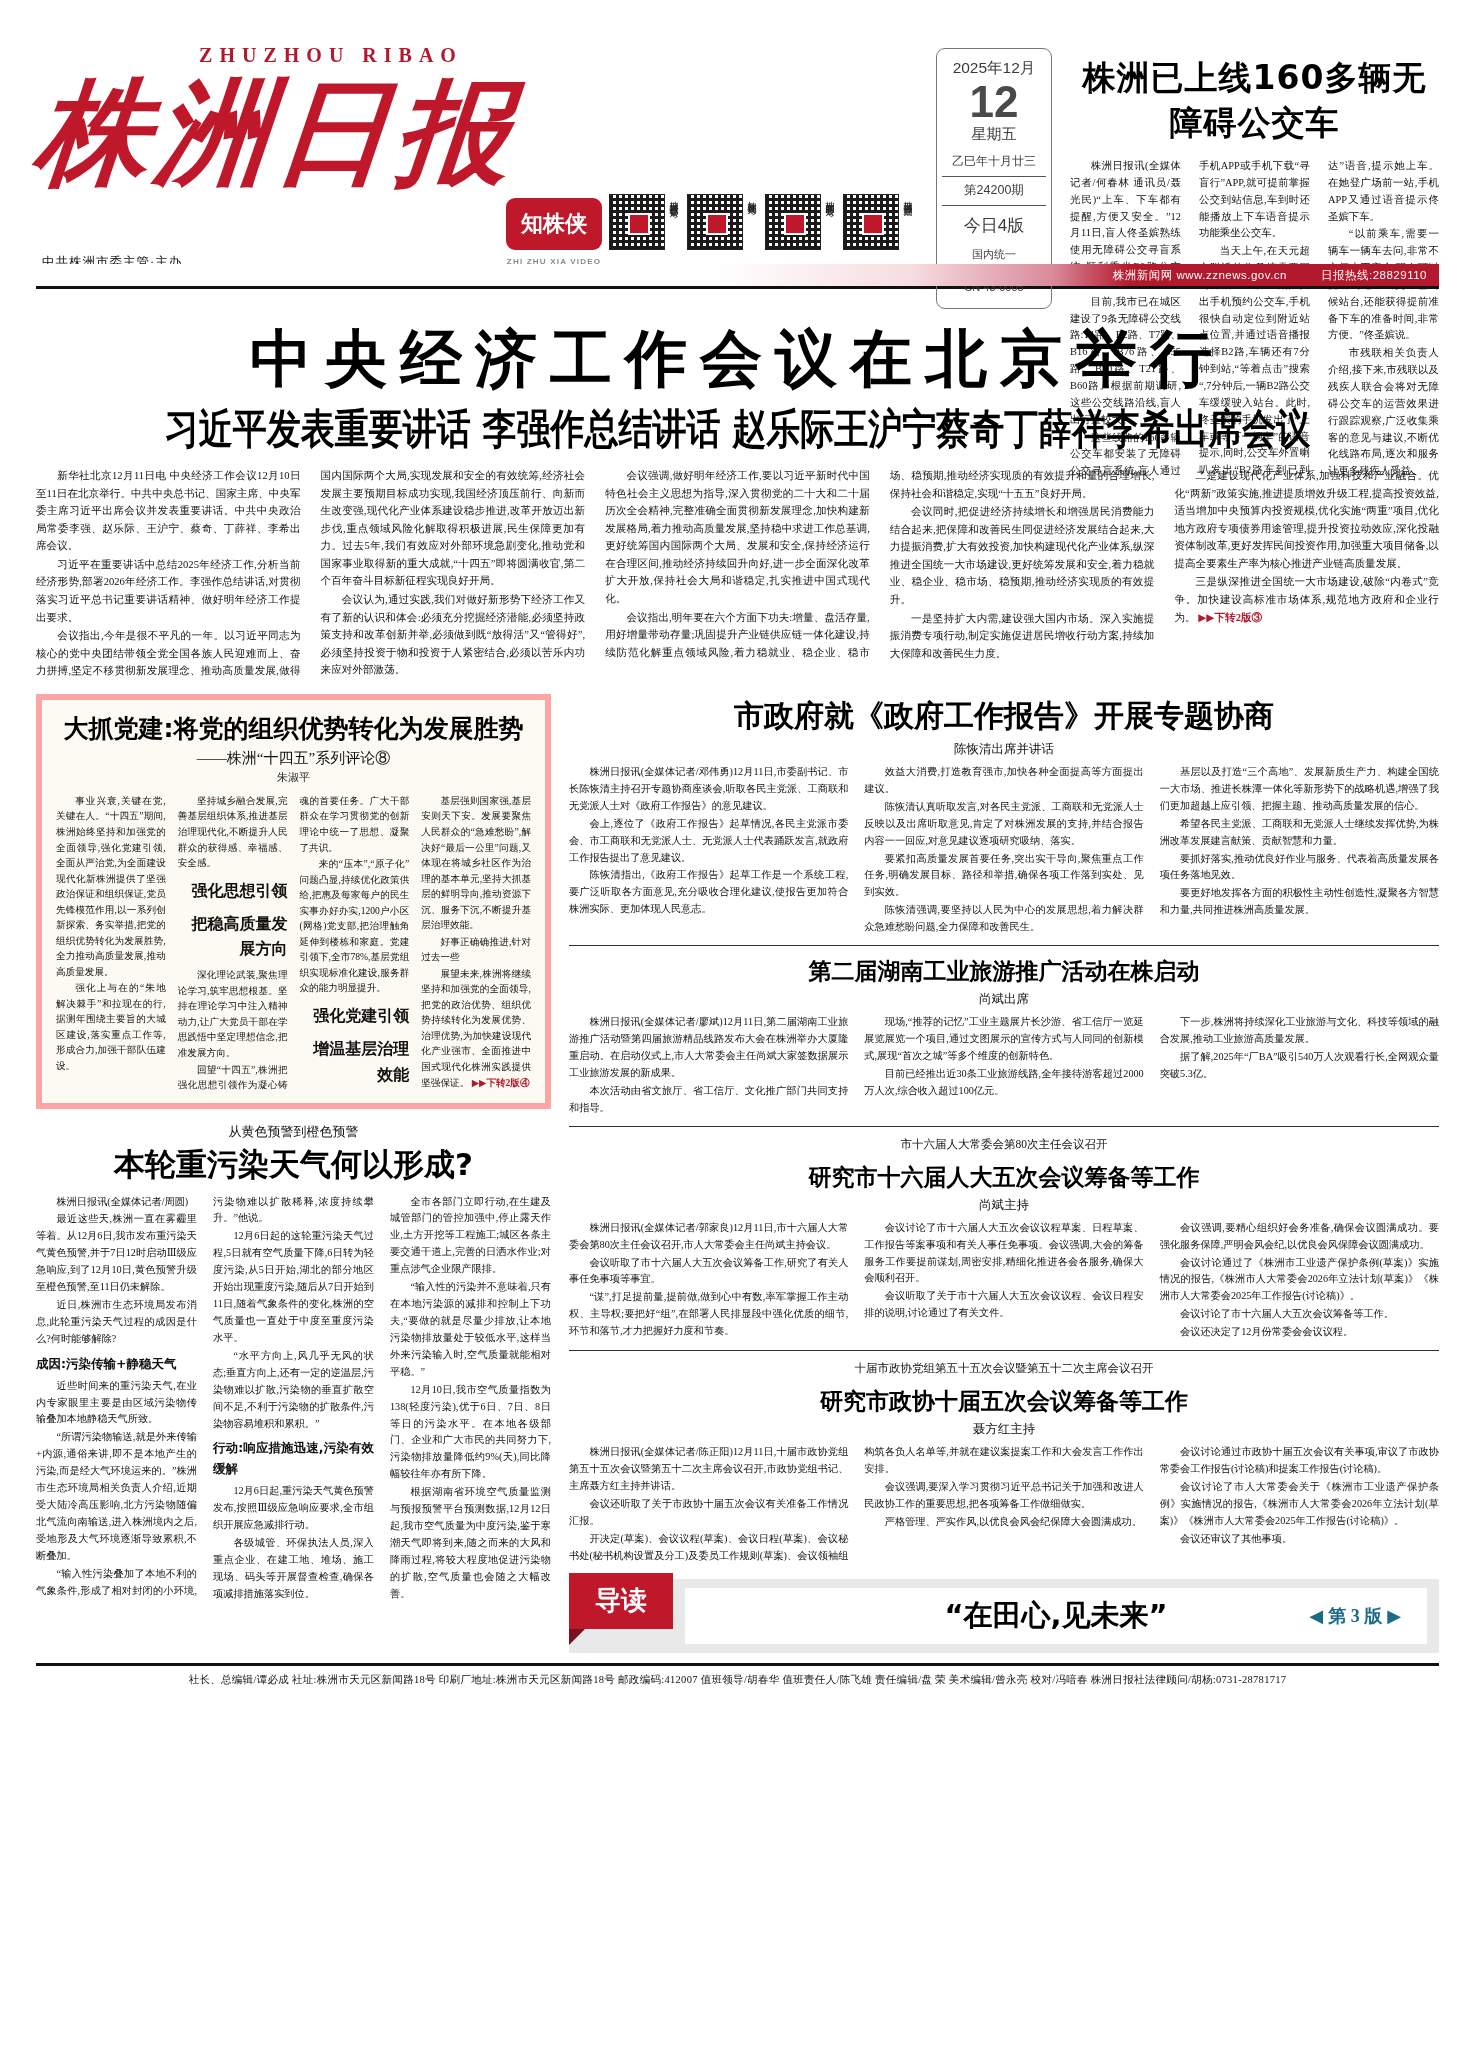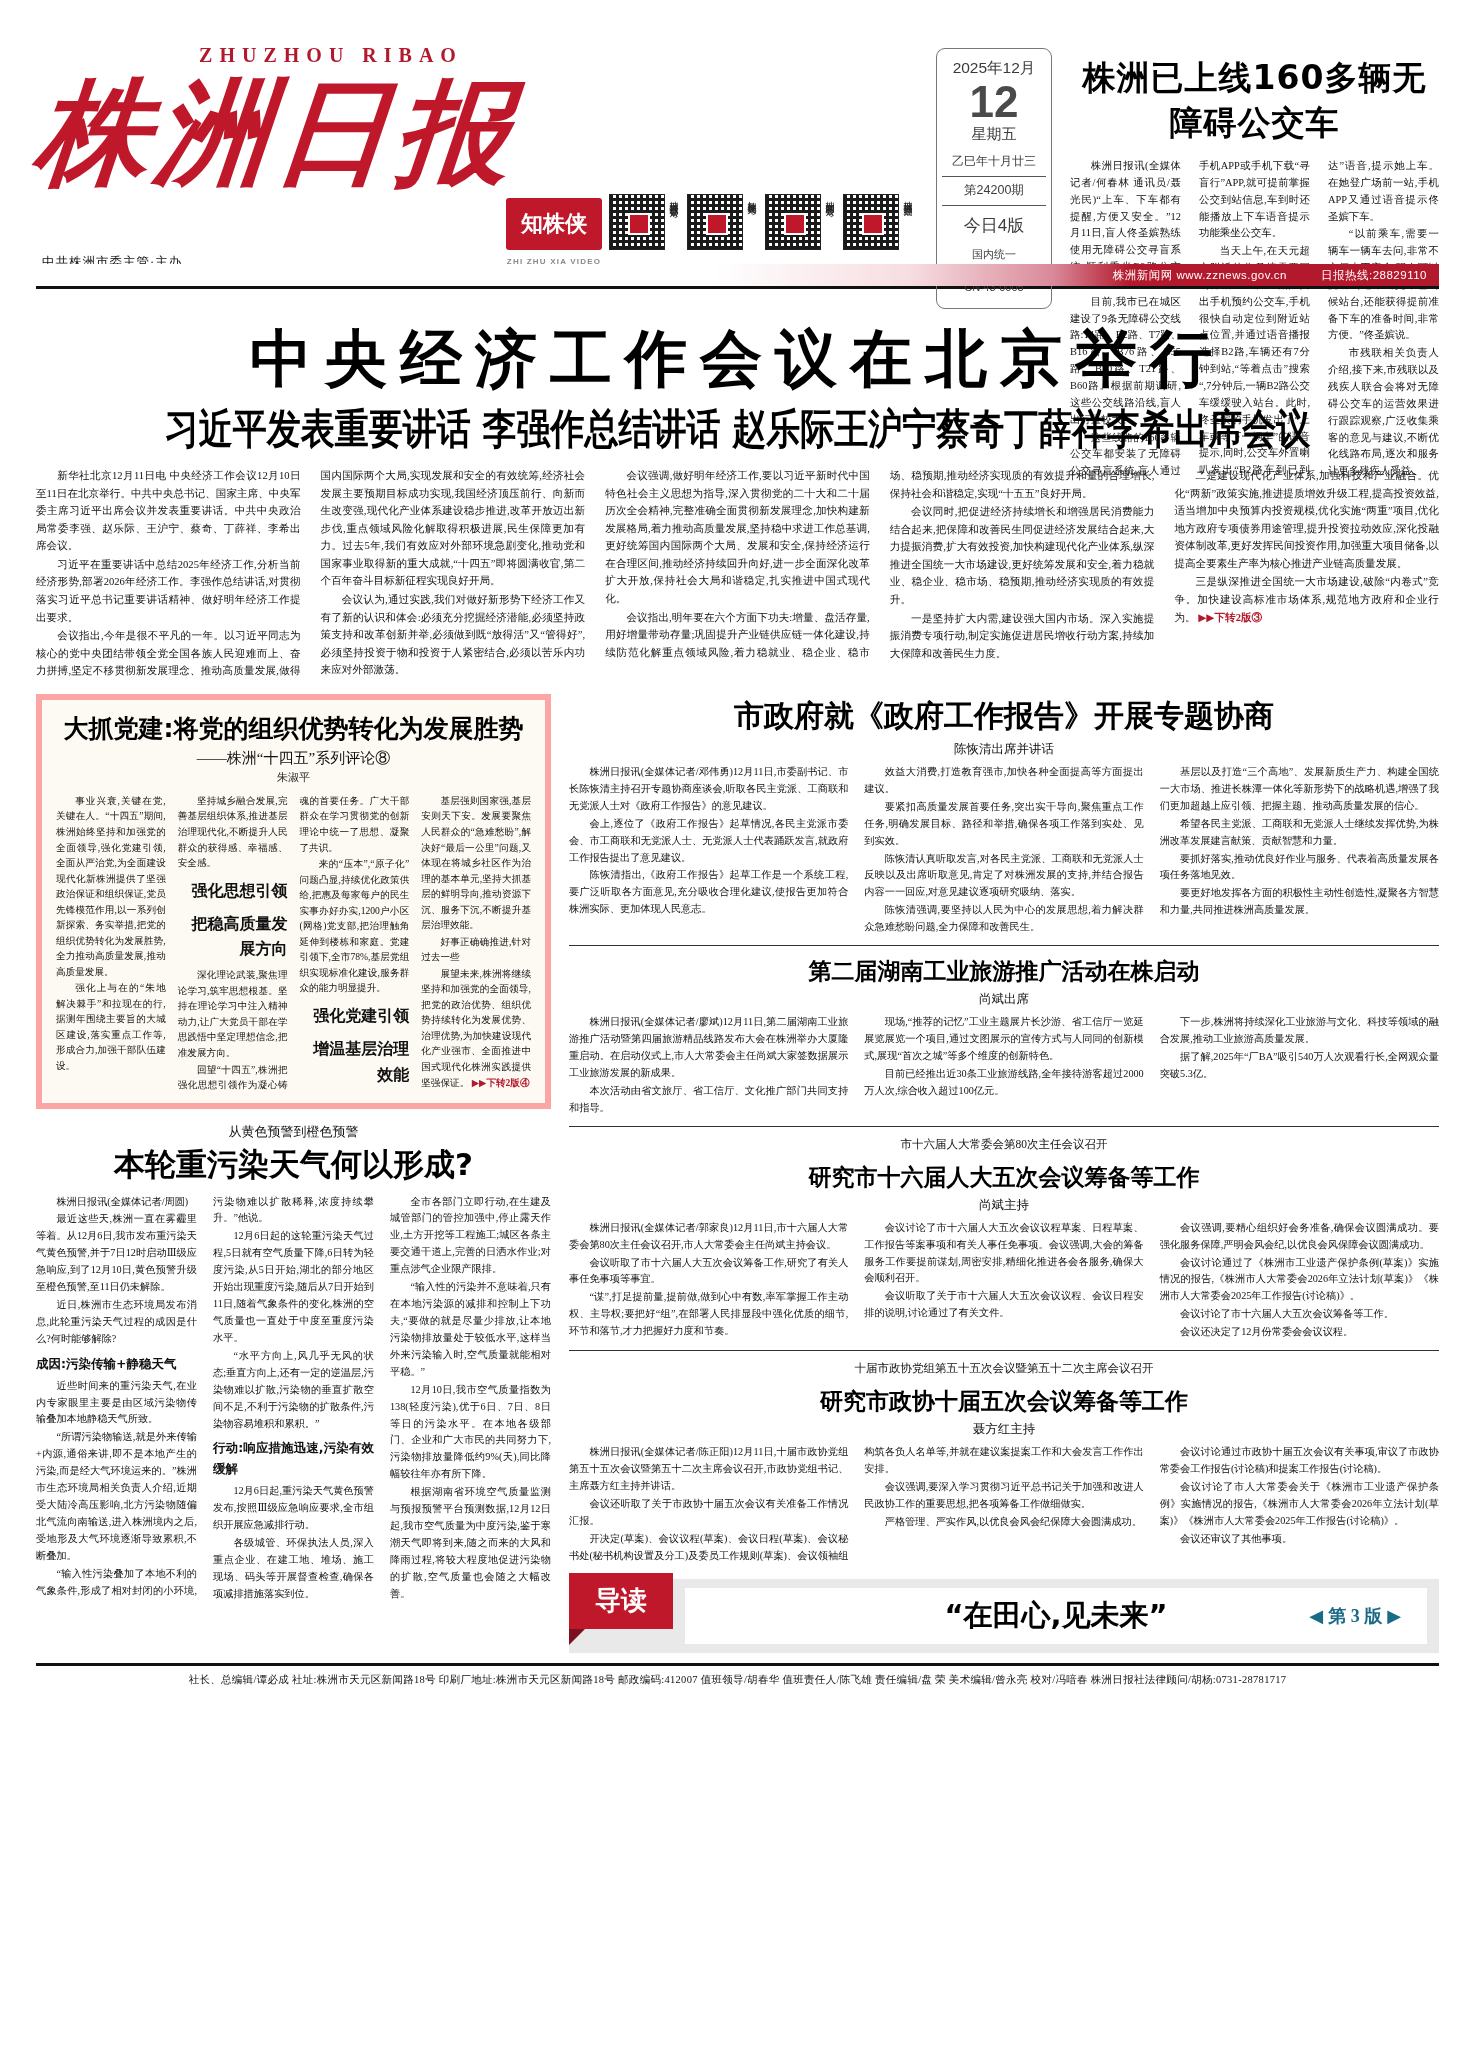--- a/index.html
+++ b/index.html
@@ -29,21 +29,21 @@
     letter-spacing:6px;
     margin-top:2px;
     white-space:nowrap;
     font-style:italic;
     transform:skewX(-5deg);
   }
   .mh-credits{position:absolute;left:6px;top:208px;font-size:12.5px;line-height:1.6;letter-spacing:1px;color:#111;}
 
   .mh-mid{width:430px;display:flex;align-items:flex-end;gap:7px;padding-top:150px;box-sizing:border-box;}
   .zzxsp{
-    background:#c0182b;color:#fff;width:96px;height:52px;border-radius:3px;
+    background:#c0182b;color:#fff;width:96px;height:52px;border-radius:9px;
     display:flex;align-items:center;justify-content:center;
     font-size:22px;font-weight:bold;letter-spacing:0px;position:relative;
   }
   .zzxsp .sub{position:absolute;bottom:-16px;left:0;width:96px;text-align:center;color:#8a8a8a;font-size:8px;letter-spacing:1.2px;font-family:"Liberation Sans",sans-serif;}
   .qr{width:56px;height:56px;position:relative;}
   .qr .code{width:56px;height:56px;
     background-image:
       repeating-linear-gradient(90deg,#1a1a1a 0 3px,transparent 3px 6px),
       repeating-linear-gradient(0deg,#1a1a1a 0 3px,transparent 3px 6px);
     background-size:6px 6px;background-color:#fff;border:1px solid #222;box-sizing:border-box;}
@@ -317,22 +317,22 @@
     <div class="col-right">
 
       <div>
         <div class="story-h1">市政府就《政府工作报告》开展专题协商</div>
         <div class="story-kicker">陈恢清出席并讲话</div>
         <div class="cols3">
           <p>株洲日报讯(全媒体记者/邓伟勇)12月11日,市委副书记、市长陈恢清主持召开专题协商座谈会,听取各民主党派、工商联和无党派人士对《政府工作报告》的意见建议。</p>
           <p>会上,逐位了《政府工作报告》起草情况,各民主党派市委会、市工商联和无党派人士、无党派人士代表踊跃发言,就政府工作报告提出了意见建议。</p>
           <p>陈恢清指出,《政府工作报告》起草工作是一个系统工程,要广泛听取各方面意见,充分吸收合理化建议,使报告更加符合株洲实际、更加体现人民意志。</p>
           <p>效益大消费,打造教育强市,加快各种全面提高等方面提出建议。</p>
+          <p>陈恢清认真听取发言,对各民主党派、工商联和无党派人士反映以及出席听取意见,肯定了对株洲发展的支持,并结合报告内容一一回应,对意见建议逐项研究吸纳、落实。</p>
           <p>要紧扣高质量发展首要任务,突出实干导向,聚焦重点工作任务,明确发展目标、路径和举措,确保各项工作落到实处、见到实效。</p>
-          <p>陈恢清认真听取发言,对各民主党派、工商联和无党派人士反映以及出席听取意见,肯定了对株洲发展的支持,并结合报告内容一一回应,对意见建议逐项研究吸纳、落实。</p>
           <p>陈恢清强调,要坚持以人民为中心的发展思想,着力解决群众急难愁盼问题,全力保障和改善民生。</p>
           <p>基层以及打造“三个高地”、发展新质生产力、构建全国统一大市场、推进长株潭一体化等新形势下的战略机遇,增强了我们更加超越上应引领、把握主题、推动高质量发展的信心。</p>
           <p>希望各民主党派、工商联和无党派人士继续发挥优势,为株洲改革发展建言献策、贡献智慧和力量。</p>
           <p>要抓好落实,推动优良好作业与服务、代表着高质量发展各项任务落地见效。</p>
           <p>要更好地发挥各方面的积极性主动性创造性,凝聚各方智慧和力量,共同推进株洲高质量发展。</p>
         </div>
       </div>
 
       <div class="hr-thin"></div>
 

